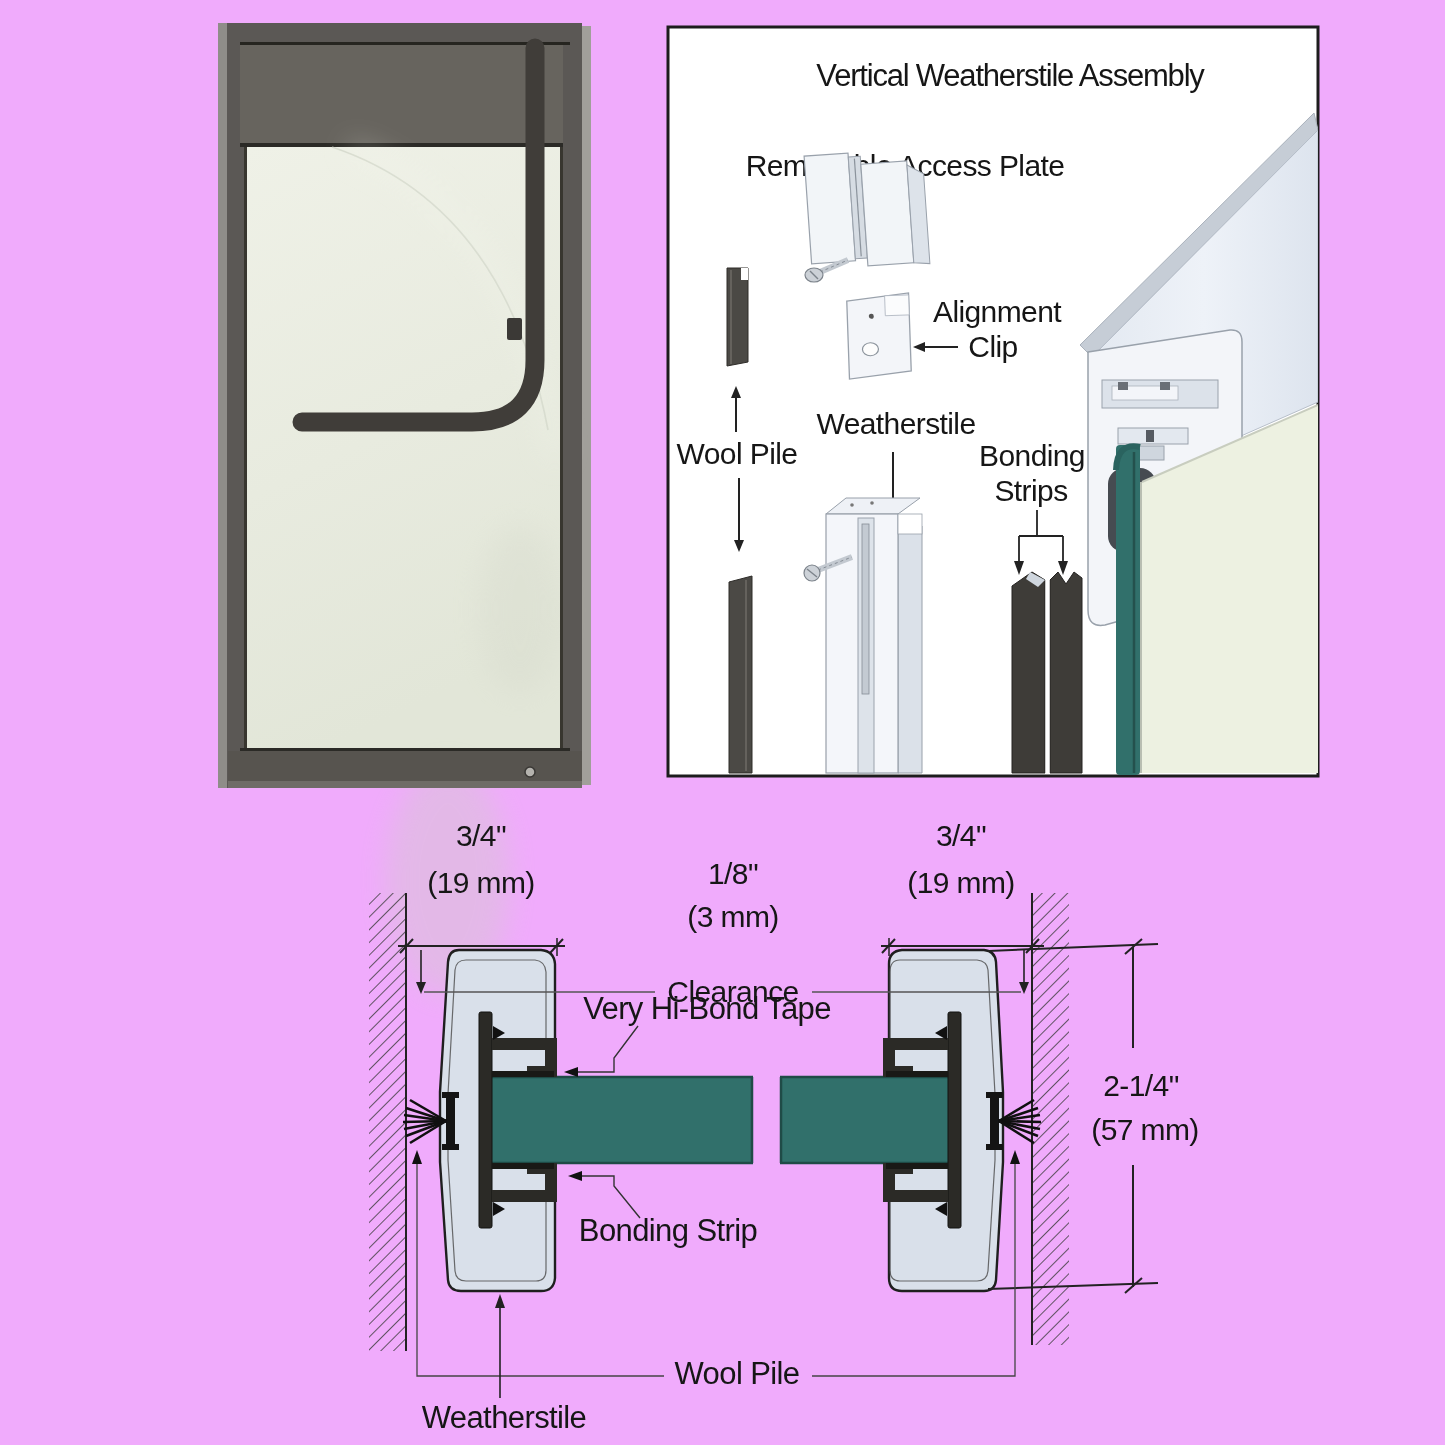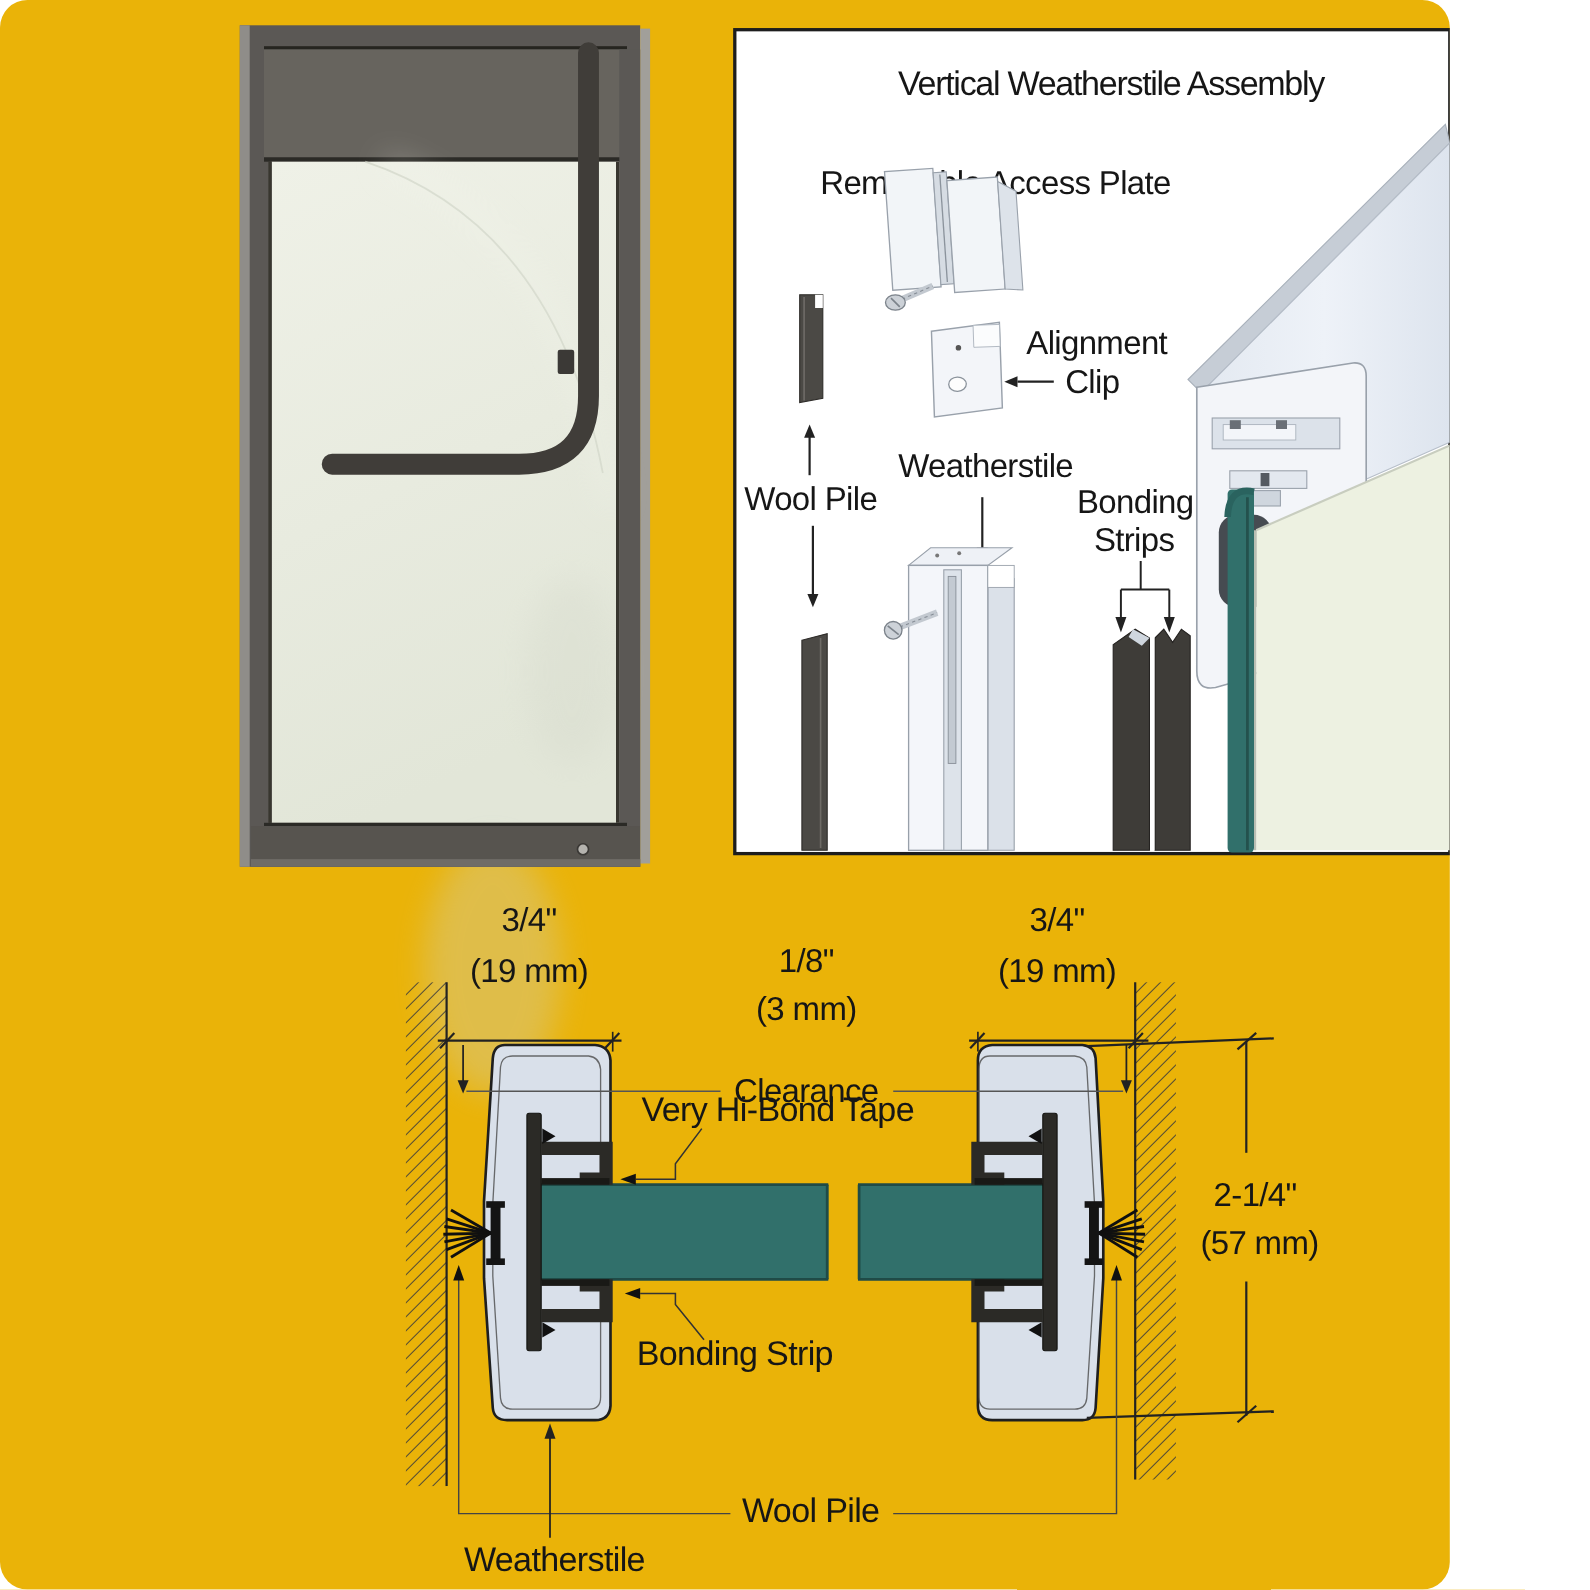--- a/index.html
+++ b/index.html
@@ -1,16 +1,16 @@
 <!DOCTYPE html>
 <html><head>
 <meta charset="utf-8">
 <style>
   html,body{margin:0;padding:0;background:#ffffff;}
-  .stage{position:relative;width:1318px;height:1445px;background:#eab308;overflow:hidden;border-radius:25px;}
+  .stage{position:relative;width:1445px;height:1445px;background:#f0abfc;overflow:hidden;}
   svg{position:absolute;left:0;top:0;}
   text{font-family:"Liberation Sans","DejaVu Sans",sans-serif;fill:#161616;}
   .t-title{font-size:31px;letter-spacing:-1.2px;}
   .t-lbl{font-size:30px;letter-spacing:-0.6px;}
   .t-dim{font-size:30px;letter-spacing:-0.6px;}
   .t-big{font-size:31px;letter-spacing:-0.6px;}
   .mid{text-anchor:middle;}
 </style>
 </head>
 <body>

